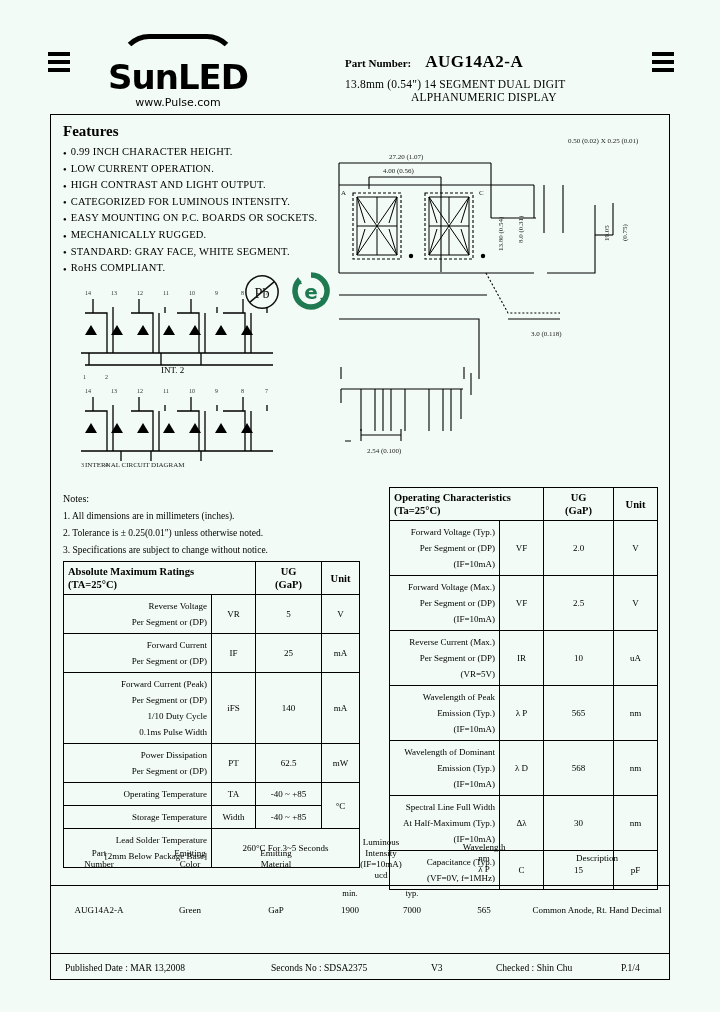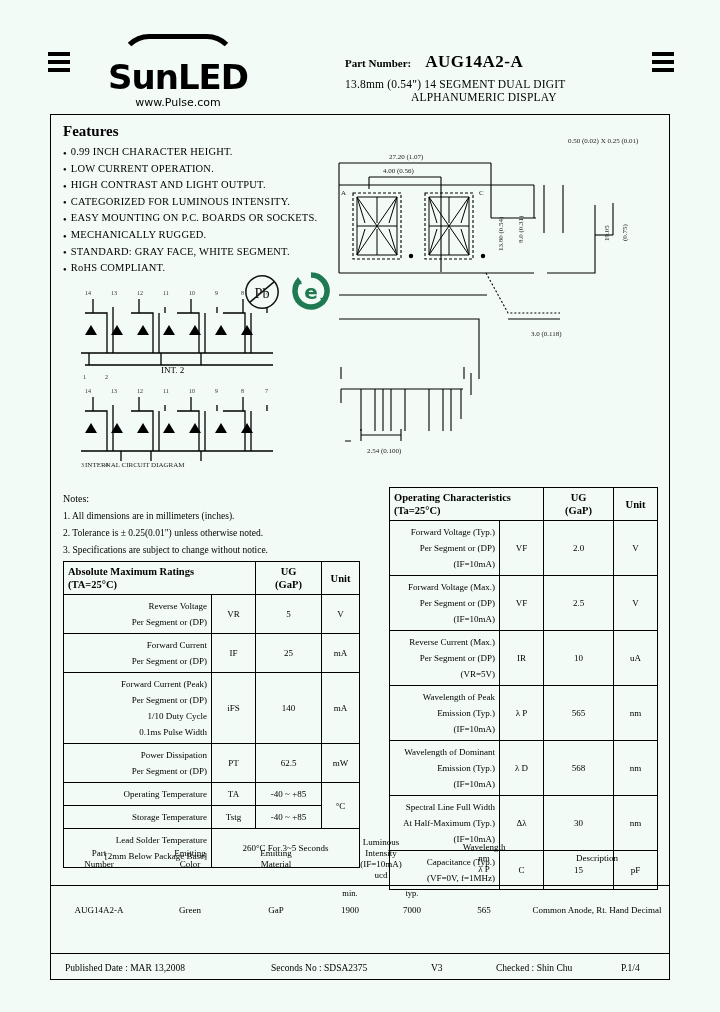--- a/index.html
+++ b/index.html
@@ -395,21 +395,21 @@
           <td>mW</td>
         </tr>
         <tr>
           <td class="lbl">Operating Temperature</td>
           <td>TA</td>
           <td>-40 ~ +85</td>
           <td rowspan="2">°C</td>
         </tr>
         <tr>
           <td class="lbl">Storage Temperature</td>
-          <td>Tstg</td>
+          <td>Width</td>
           <td>-40 ~ +85</td>
         </tr>
         <tr>
           <td class="lbl">Lead Solder Temperature<br>[2mm Below  Package Base]</td>
           <td colspan="3">260°C  For 3~5 Seconds</td>
         </tr>
       </tbody>
     </table>
   </div>
 

